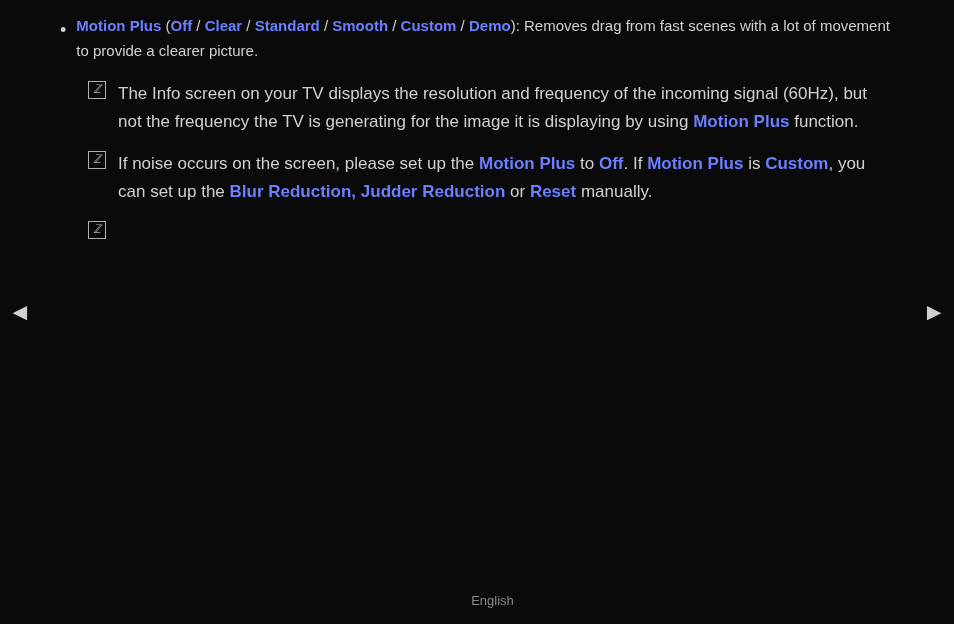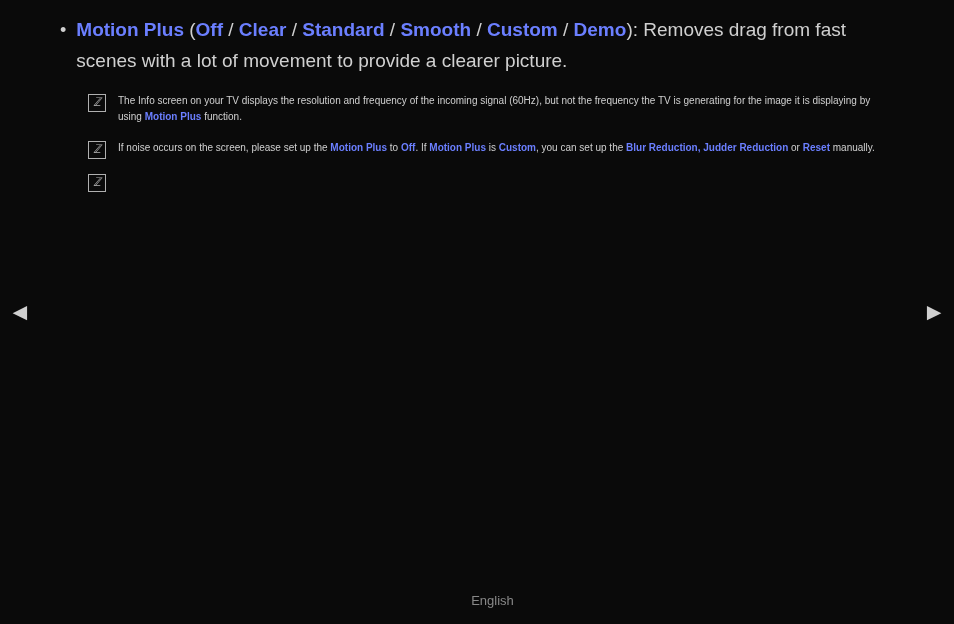--- a/index.html
+++ b/index.html
@@ -34,21 +34,21 @@
     .bullet {
       color: #d0d0d0;
       font-size: 18px;
       margin-right: 10px;
       margin-top: 2px;
       flex-shrink: 0;
     }
 
     .main-text {
       color: #d0d0d0;
-      font-size: 19px;
+      font-size: 15px;
       line-height: 1.65;
     }
 
     .blue-link {
       color: #6b7fff;
       font-weight: bold;
     }
 
     .note-section {
       display: flex;
@@ -69,21 +69,21 @@
       display: flex;
       align-items: center;
       justify-content: center;
       font-style: italic;
       font-family: serif;
       font-size: 12px;
     }
 
     .note-text {
       color: #d0d0d0;
-      font-size: 10px;
+      font-size: 17px;
       line-height: 1.65;
     }
 
     .nav-left {
       position: absolute;
       left: 8px;
       top: 50%;
       transform: translateY(-50%);
       color: #d0d0d0;
       font-size: 24px;

